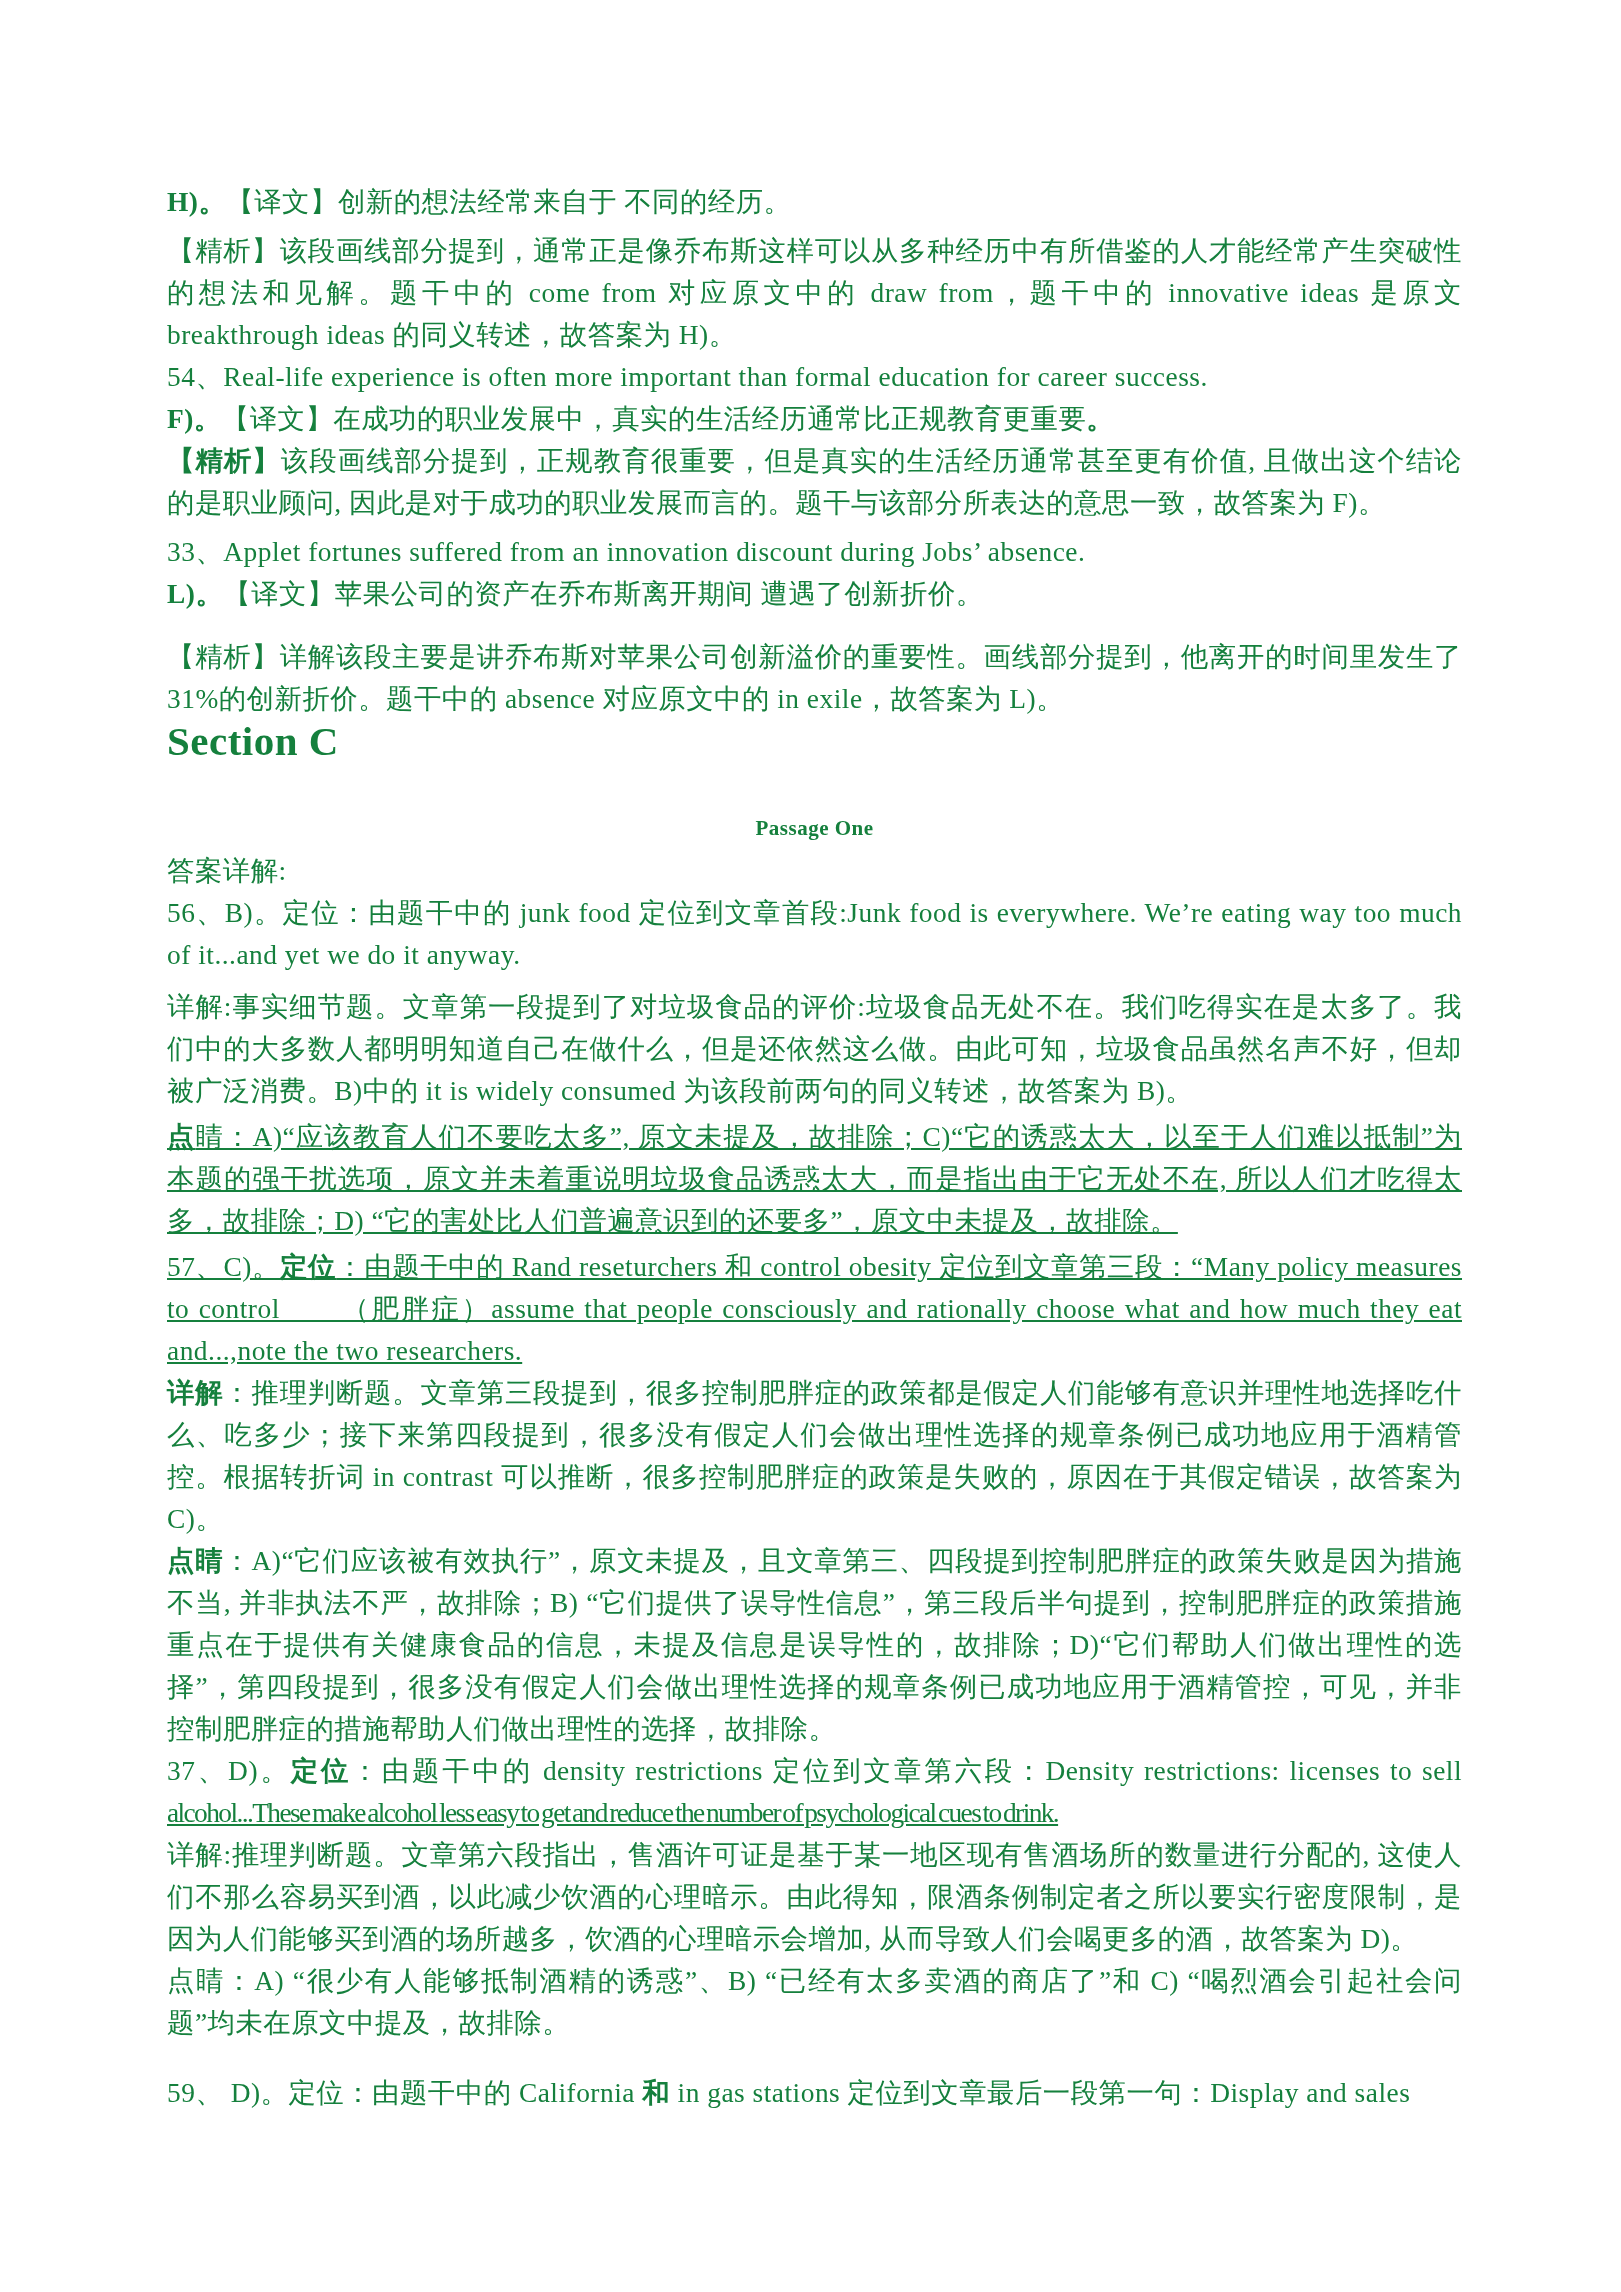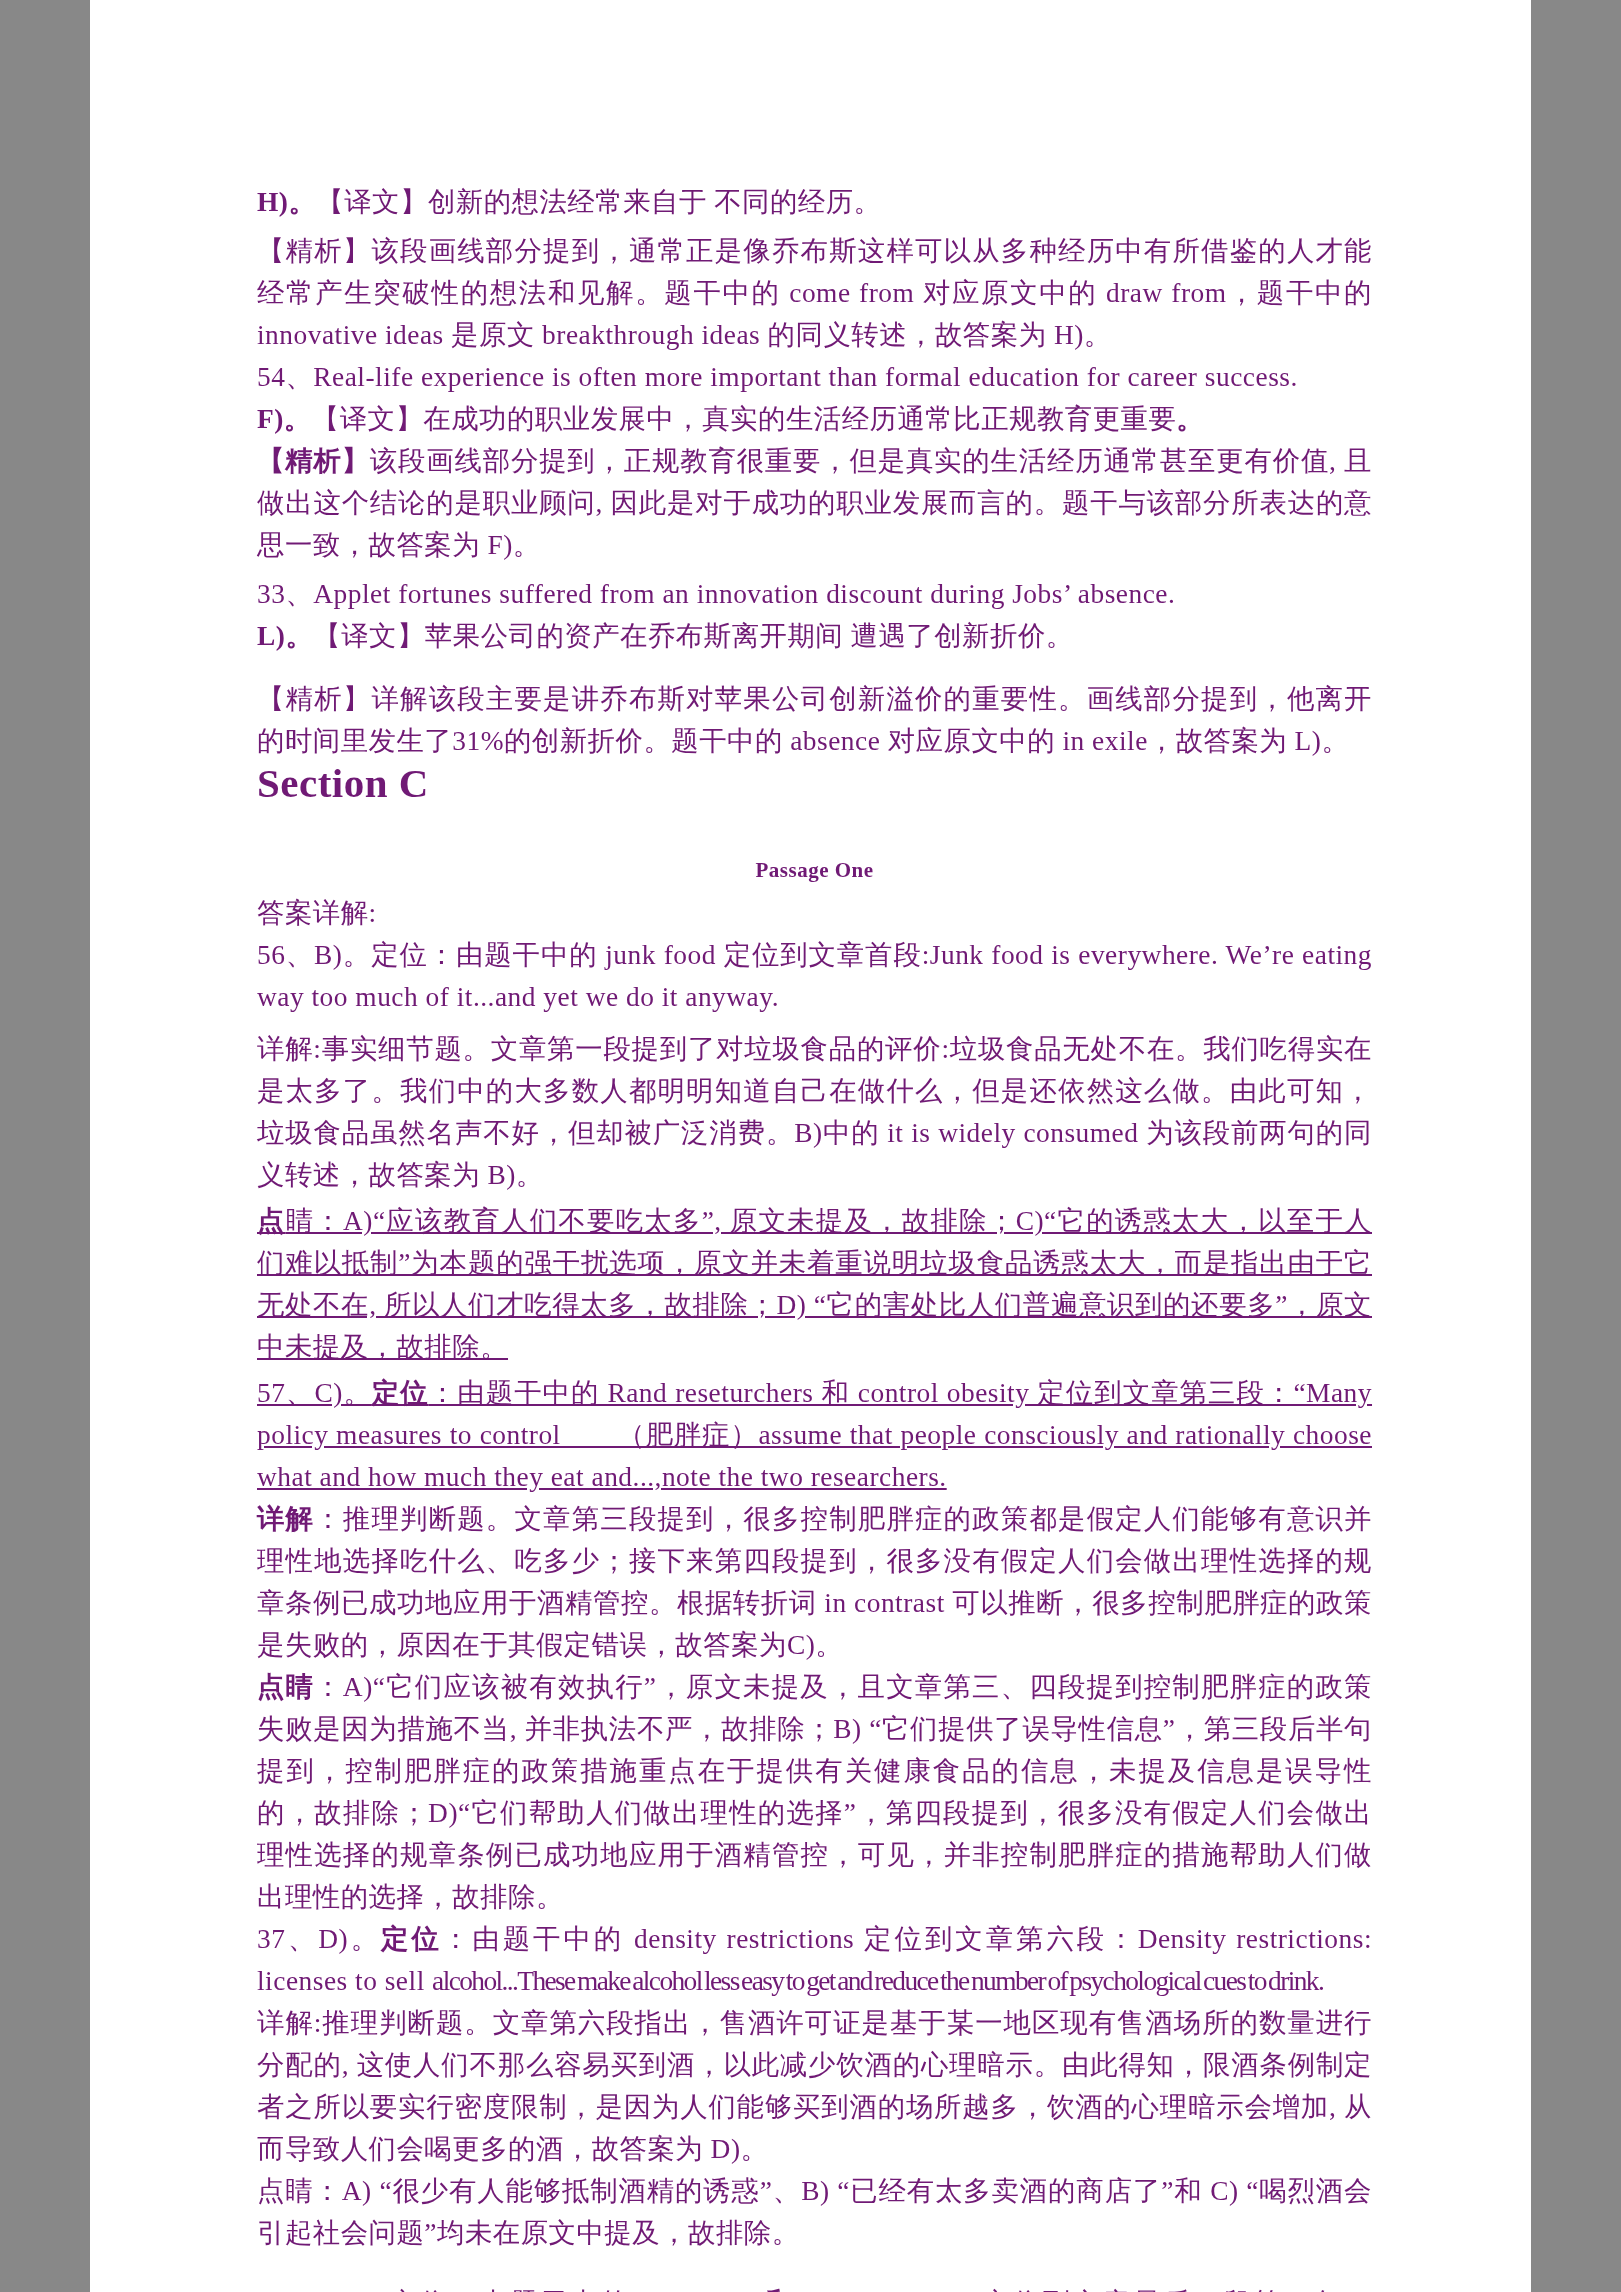--- a/index.html
+++ b/index.html
@@ -1,25 +1,25 @@
 <!DOCTYPE html>
 <html><head>
 <meta charset="utf-8">
 <style>
   html,body{margin:0;padding:0;background:#888;}
   .sheet{
-    width:1441px;height:2293px;background:#ffffff;margin:0 auto;
+    width:1621px;height:2293px;background:#ffffff;margin:0 auto;
     box-sizing:border-box;padding:181px 159px 59px 167px;
     font-family:"Liberation Serif","DejaVu Serif",serif;
-    color:#701a75;font-size:27.4px;line-height:42px;
+    color:#15803d;font-size:27.4px;line-height:42px;
     text-align:justify;letter-spacing:0.5px;
   }
   .para{margin:0;}
   .b{font-weight:bold;}
-  .cond{letter-spacing:-1.6px;word-spacing:-2.9px;}
+  .cond{letter-spacing:-1.6px;word-spacing:-2.9px;text-decoration:underline;}
   .h-section{font-size:41px;font-weight:bold;margin:0;line-height:43px;text-align:left;}
   .h-passage{font-size:21px;font-weight:bold;margin:0;line-height:43px;text-align:center;}
   .mt-4{margin-top:3.9px;text-decoration:underline;}
   .mt-7{margin-top:6.9px;}
   .mt-10{margin-top:9.8px;}
   .mt-19{margin-top:28px;}
   .mt-22{margin-top:21.6px;}
   .mt-45{margin-top:44px;}
 </style>
 </head>

